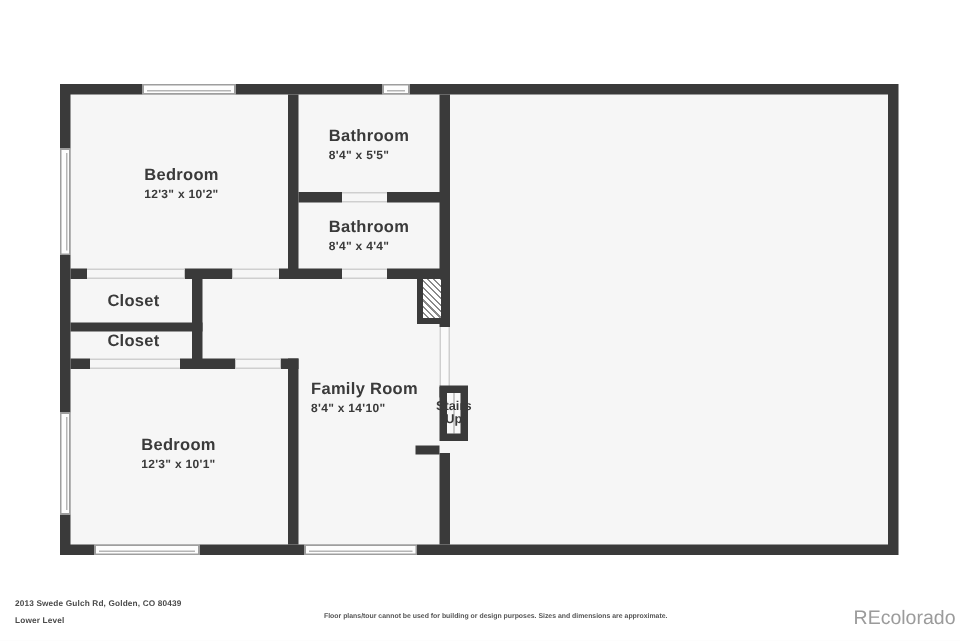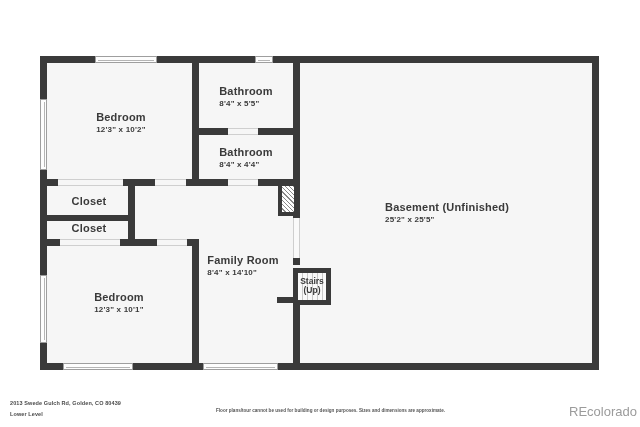--- a/index.html
+++ b/index.html
@@ -24,21 +24,21 @@
   .win-h::after{content:"";position:absolute;left:2px;right:2px;top:50%;border-top:1px solid #b5b5b5;}
   .win-v::after{content:"";position:absolute;top:2px;bottom:2px;left:50%;border-left:1px solid #b5b5b5;}
   
   #chimney{
     position:absolute;left:278px;top:182px;width:16px;height:34px;box-sizing:border-box;
     border:4px solid #3a3a3a;border-right:none;
     background:repeating-linear-gradient(45deg,#ffffff 0 2px,#8a8a8a 2px 3px);
   }
   
   #stairs{
-    position:absolute;left:293px;top:268px;width:38px;height:37px;box-sizing:border-box;
+    position:absolute;left:293px;top:257px;width:19px;height:37px;box-sizing:border-box;
     border:5px solid #3a3a3a;
     background:repeating-linear-gradient(to right,#f9f9f9 0 4px,#c9c9c9 4px 5px);
   }
   #stairs .lbl{
     position:absolute;left:50%;top:50%;transform:translate(-50%,-50%);
     font-size:8.5px;font-weight:700;color:#3a3a3a;line-height:1.15;text-align:center;
     background:transparent;white-space:nowrap;
   }
   
   .room-label{position:absolute;transform:translate(-50%,-50%);text-align:left;
@@ -110,24 +110,20 @@
     <span class="room-dims">12'3" x 10'2"</span>
   </div>
   <div class="room-label" style="left:246px;top:97px;">
     <span class="room-name">Bathroom</span>
     <span class="room-dims">8'4" x 5'5"</span>
   </div>
   <div class="room-label" style="left:246px;top:158px;">
     <span class="room-name">Bathroom</span>
     <span class="room-dims">8'4" x 4'4"</span>
   </div>
-  <div class="room-label" style="left:447px;top:213px;">
-    <span class="room-name">Basement (Unfinished)</span>
-    <span class="room-dims">25'2" x 25'5"</span>
-  </div>
   <div class="room-label" style="left:89px;top:201px;">
     <span class="room-name">Closet</span>
   </div>
   <div class="room-label" style="left:89px;top:228px;">
     <span class="room-name">Closet</span>
   </div>
   <div class="room-label" style="left:243px;top:266px;">
     <span class="room-name">Family Room</span>
     <span class="room-dims">8'4" x 14'10"</span>
   </div>

